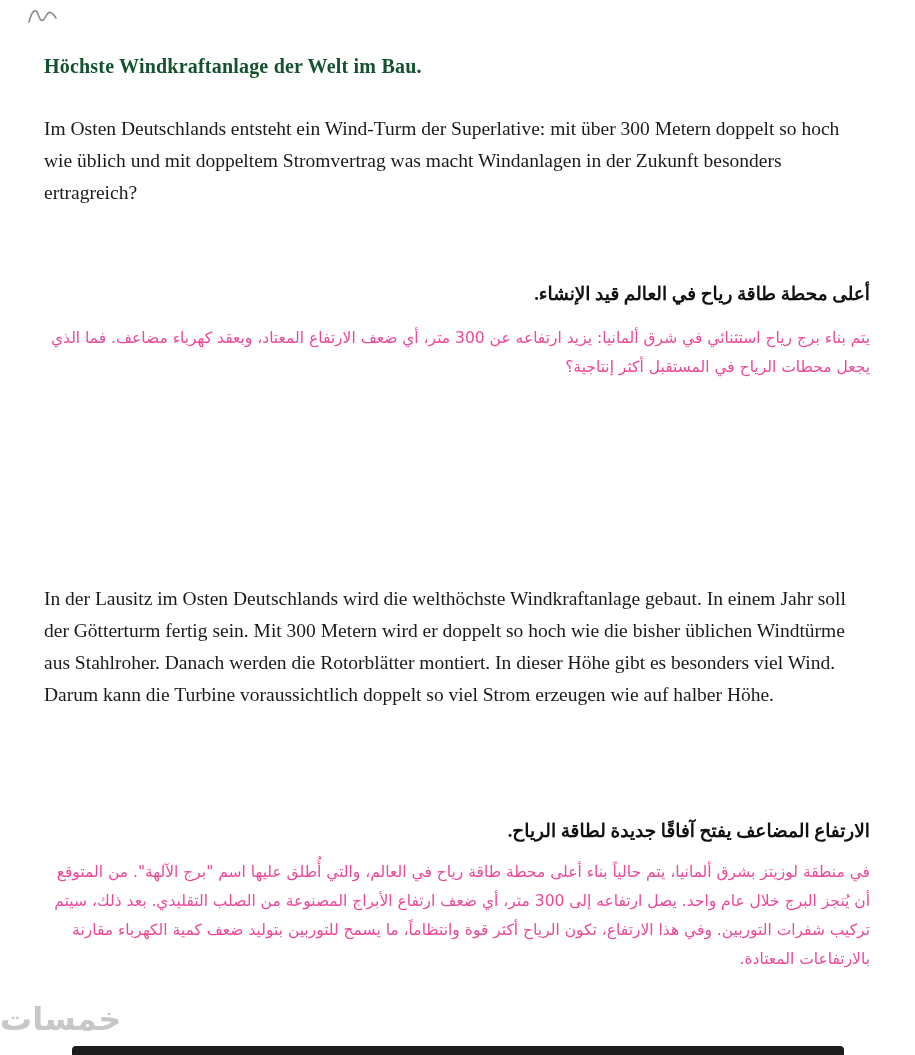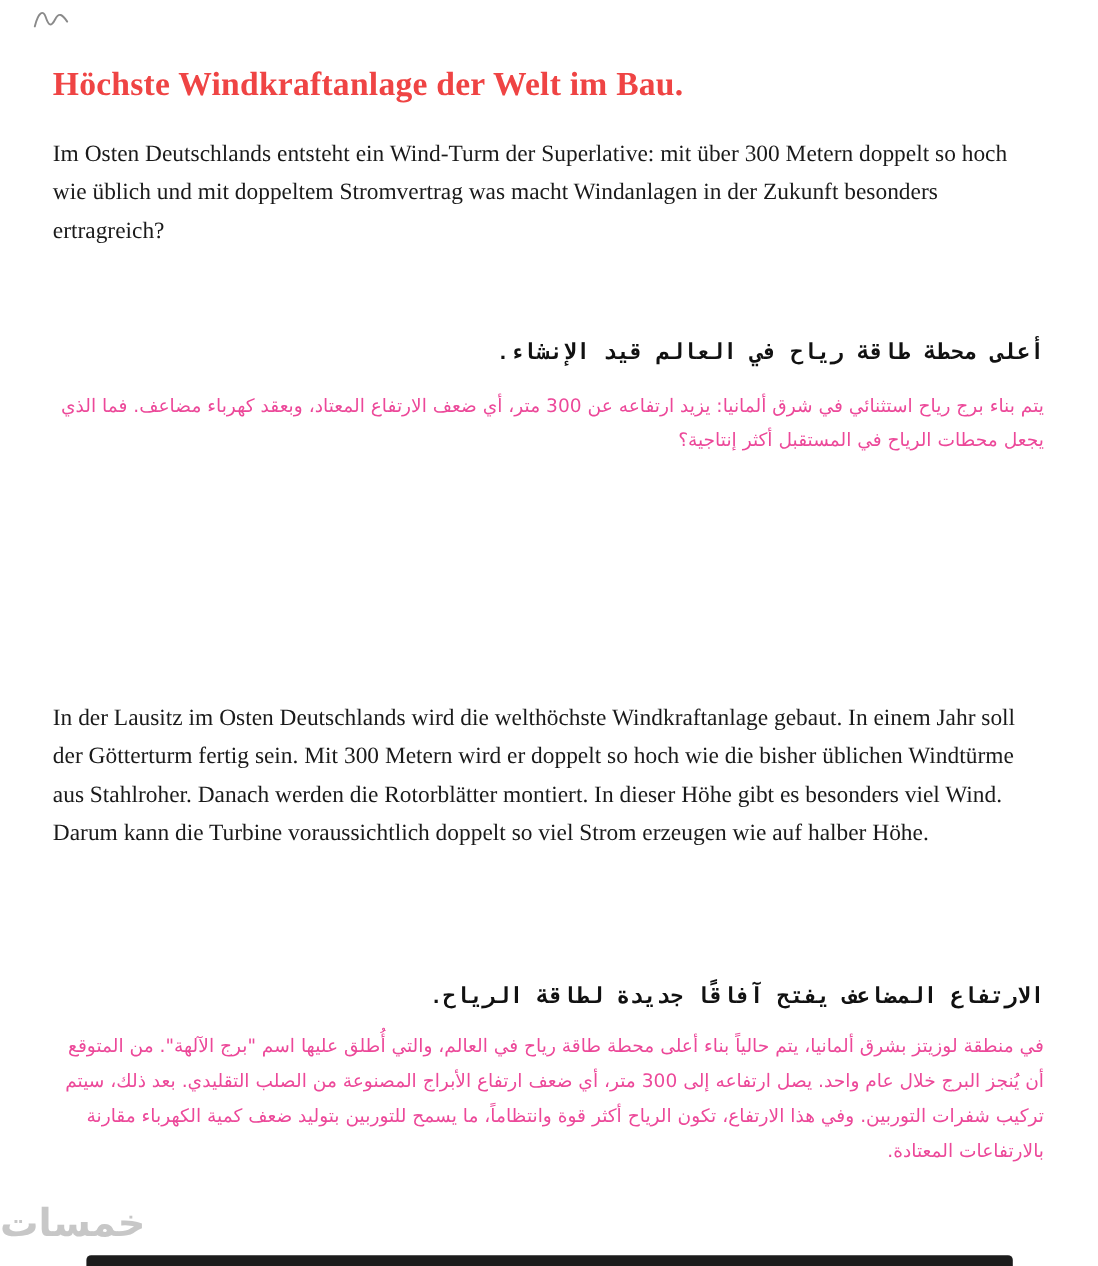--- a/index.html
+++ b/index.html
@@ -20,32 +20,32 @@
     position: absolute;
     top: 4px;
     left: 26px;
     width: 34px;
     height: 26px;
   }
   .sec { position: absolute; left: 44px; width: 826px; }
   .de-heading {
     font-family: "Liberation Serif", serif;
     font-weight: bold;
-    font-size: 28px;
+    font-size: 20px;
     letter-spacing: 0.2px;
-    color: #ef4444;
+    color: #14532d;
   }
   .de-body {
     font-family: "Liberation Serif", serif;
     font-size: 19.5px;
     line-height: 32px;
     color: #1a1a1a;
   }
   .ar-heading {
-    font-family: Liberation Mono, monospace;
+    font-family: Liberation Serif, serif;
     direction: rtl;
     font-weight: bold;
     font-size: 18.5px;
     color: #111;
   }
   .ar-body {
     font-family: "DejaVu Sans", sans-serif;
     direction: rtl;
     text-align: right;
     font-size: 15.5px;

